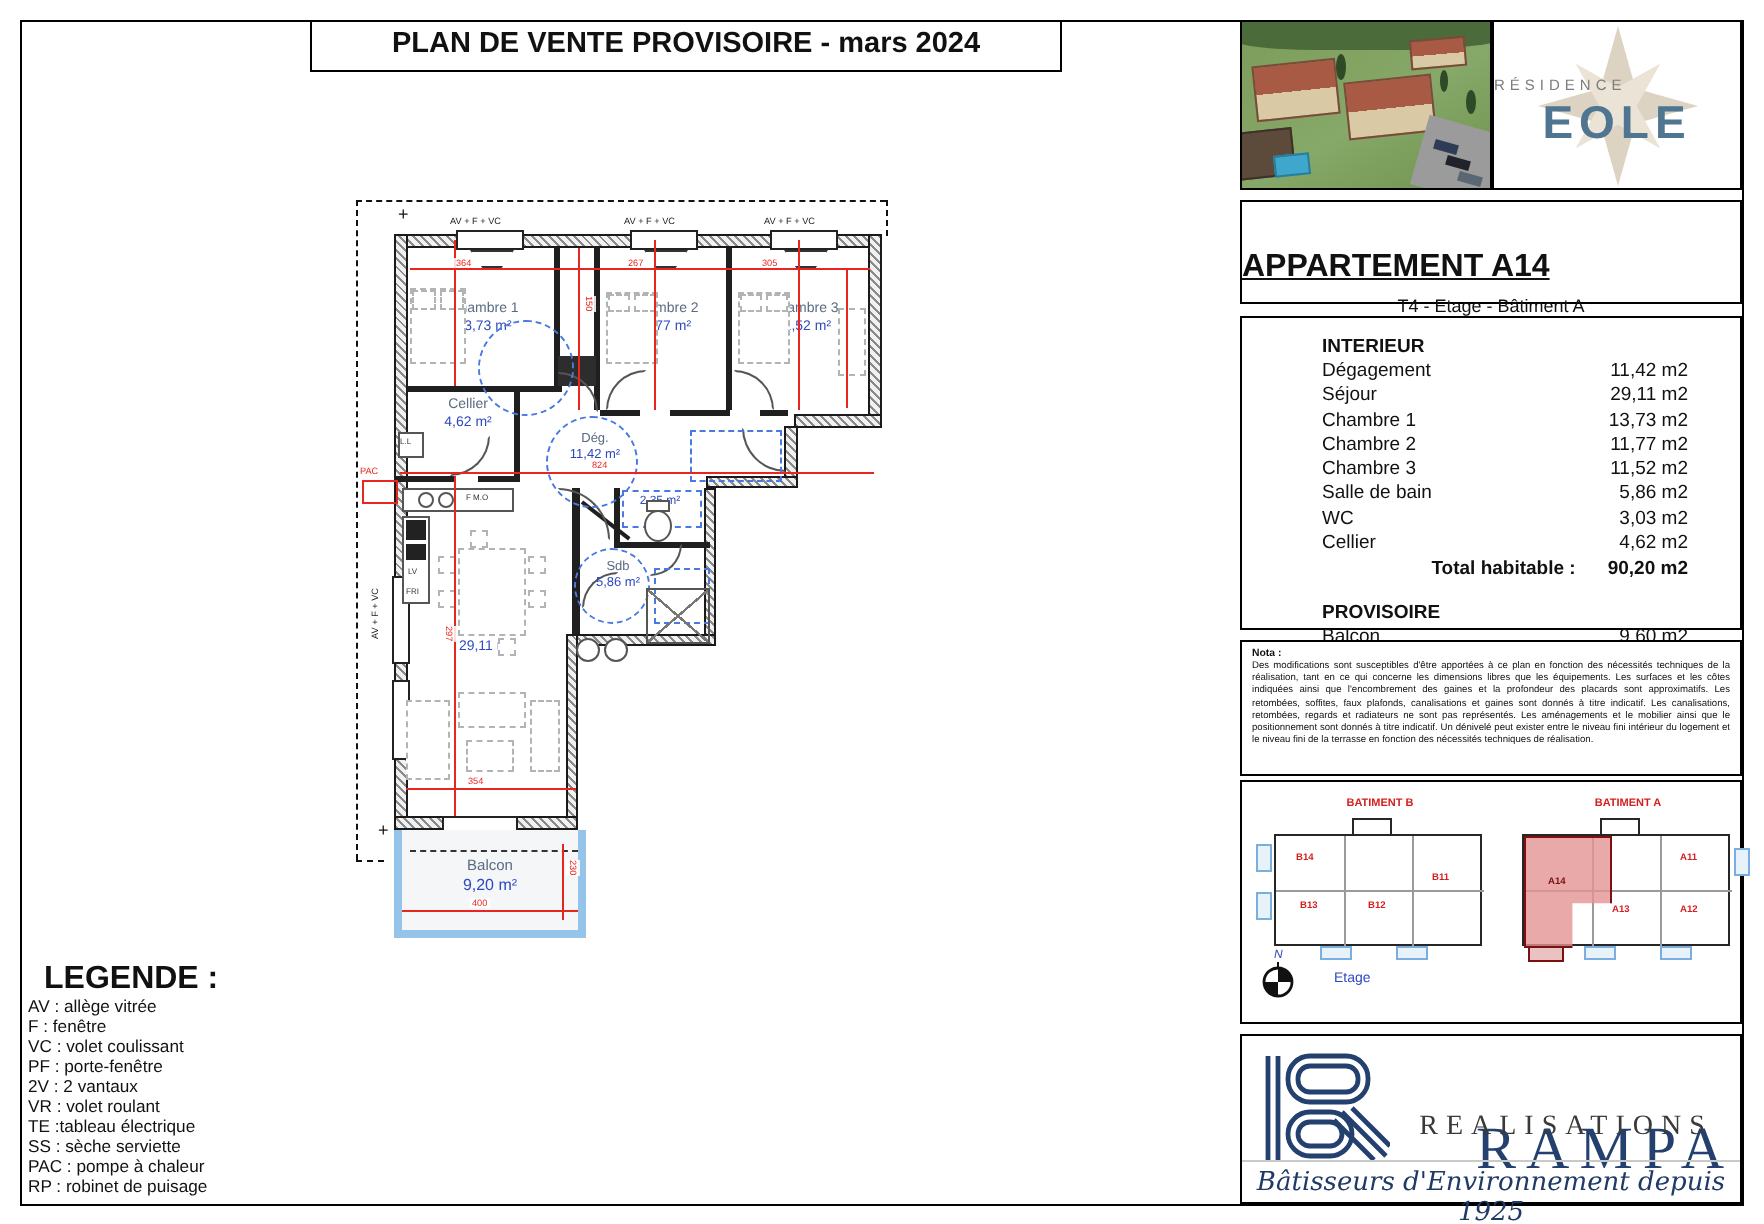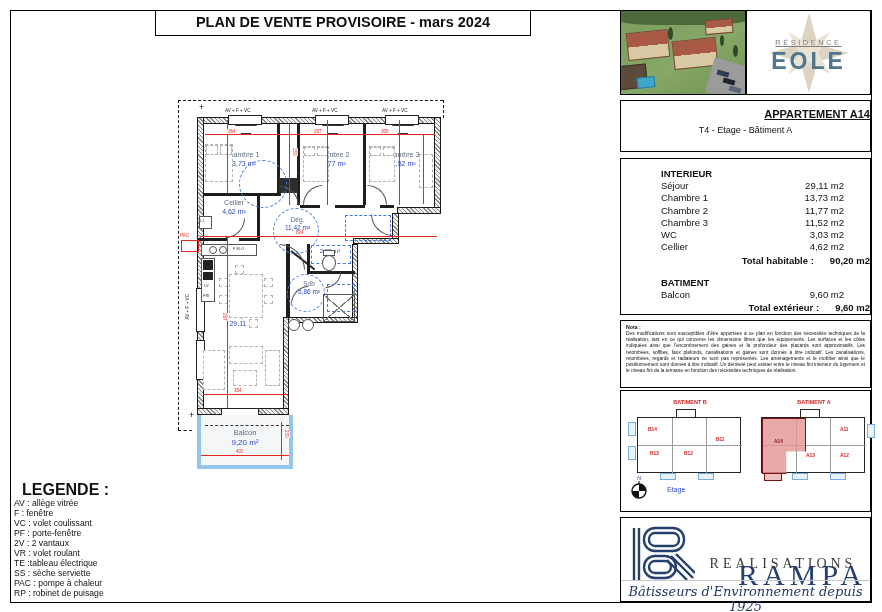--- a/index.html
+++ b/index.html
@@ -28,36 +28,36 @@
   .arc{position:absolute;border:1px solid #555;border-color:#555 transparent transparent #555;
        border-radius:100% 0 0 0;box-sizing:border-box;}
   .dashl{position:absolute;}
   .balcony{position:absolute;background:#f4f6f8;border:4px solid #96c4e8;border-top:none;box-sizing:border-box;}
   .tiny{position:absolute;font-size:4px;color:#333;line-height:1;white-space:nowrap;}
   .redtiny{position:absolute;font-size:4.6px;color:#e8261f;line-height:1;white-space:nowrap;}
   .xbox{position:absolute;border:1px solid #555;background:
         linear-gradient(to top right,#0000 48.5%,#777 48.5% 51.5%,#0000 51.5%),
         linear-gradient(to bottom right,#0000 48.5%,#777 48.5% 51.5%,#0000 51.5%);}
   
-  .aptTitle{font-weight:bold;font-size:11px;text-decoration:underline;text-align:right;margin-top:7px;}
+  .aptTitle{font-weight:bold;font-size:16px;text-decoration:underline;text-align:left;margin-top:24px;}
   .aptLine{font-size:9px;text-align:center;line-height:1.35;}
   .arow{display:flex;justify-content:space-between;padding:0 26px 0 40px;font-size:9.5px;line-height:12.3px;}
   .asec{font-weight:bold;font-size:9.5px;padding-left:40px;line-height:13px;}
-  .atotal{display:flex;justify-content:flex-end;gap:16px;font-weight:bold;font-size:9.5px;line-height:13px;}
+  .atotal{display:flex;justify-content:flex-end;gap:16px;padding-right:26px;font-weight:bold;font-size:9.5px;line-height:13px;}
   .notaT{font-weight:bold;font-size:5.2px;padding:3px 5px 0 5px;}
   .notaB{font-size:4.8px;line-height:1.3;text-align:justify;padding:1px 5px;color:#111;}
   .kbld{position:absolute;border:1.6px solid #262626;background:#fff;box-sizing:border-box;}
   .kline{position:absolute;background:#9a9a9a;}
   .kbalc{position:absolute;border:1px solid #79aede;background:#e8f2fb;box-sizing:border-box;}
   .kunit{position:absolute;font-size:4.8px;color:#d42020;font-weight:bold;line-height:1;}
   .kbldlbl{position:absolute;font-size:5.5px;color:#d42020;font-weight:bold;text-align:center;width:90px;}
   
   .star{position:absolute;background:#ddd3c2;clip-path:polygon(50% 0,61% 39%,100% 50%,61% 61%,50% 100%,39% 61%,0 50%,39% 39%);}
   .star2{position:absolute;background:#eae3d6;clip-path:polygon(50% 0,61% 39%,100% 50%,61% 61%,50% 100%,39% 61%,0 50%,39% 39%);transform:rotate(45deg);}
-  .eoleRes{position:absolute;width:100%;text-align:center;top:27px;font-size:7.5px;letter-spacing:2.5px;color:#7d7d7d;text-decoration:underline;}
+  .eoleRes{position:absolute;width:100%;text-align:left;top:27px;font-size:7.5px;letter-spacing:2.5px;color:#7d7d7d;}
   .eoleName{position:absolute;width:100%;text-align:center;top:37px;font-size:23px;font-weight:bold;color:#4f7591;letter-spacing:3px;font-family:"Liberation Sans",sans-serif;}
   .rampaName{position:absolute;left:78px;top:4px;width:168px;text-align:right;font-family:"Liberation Serif",serif;
              font-size:30px;color:#24406e;letter-spacing:5px;margin-top:36px;}
   .rampaSub{position:absolute;left:78px;top:38px;width:168px;text-align:center;font-family:"Liberation Serif",serif;
             font-size:14px;color:#3a3a3a;letter-spacing:4px;}
   .rampaTag{position:absolute;left:0;top:62px;width:100%;text-align:center;font-family:"DejaVu Serif",serif;
             font-style:italic;font-size:13px;color:#203a66;border-top:1px solid #c9c9c9;padding-top:3px;}
   
   .legT{position:absolute;left:22px;top:481px;font-weight:bold;font-size:16px;}
   .legI{position:absolute;left:14px;font-size:8.6px;line-height:1;}
@@ -101,49 +101,57 @@
 
   <div class="box" style="left:620px;top:100px;width:251px;height:52px;">
     <div class="aptTitle">APPARTEMENT A14</div>
     <div class="aptLine" style="margin-top:4px;">T4 - Etage - Bâtiment A</div>
   </div>
 
   <div class="box" style="left:620px;top:158px;width:251px;height:157px;">
     <div style="height:8px;"></div>
     <div class="asec">INTERIEUR</div>
     <div class="arow">
+        <span>Dégagement</span>
+        <span>11,42 m2</span>
+      </div>
+    <div class="arow">
         <span>Séjour</span>
         <span>29,11 m2</span>
       </div>
     <div class="arow">
         <span>Chambre 1</span>
         <span>13,73 m2</span>
       </div>
     <div class="arow">
         <span>Chambre 2</span>
         <span>11,77 m2</span>
       </div>
     <div class="arow">
         <span>Chambre 3</span>
         <span>11,52 m2</span>
+      </div>
+    <div class="arow">
+        <span>Salle de bain</span>
+        <span>5,86 m2</span>
       </div>
     <div class="arow">
         <span>WC</span>
         <span>3,03 m2</span>
       </div>
     <div class="arow">
         <span>Cellier</span>
         <span>4,62 m2</span>
       </div>
     <div class="atotal">
         <span>Total habitable :</span>
         <span>90,20 m2</span>
       </div>
     <div style="height:9px;"></div>
-    <div class="asec">BATIMENT</div>
+    <div class="asec">PROVISOIRE</div>
     <div class="arow">
         <span>Balcon</span>
         <span>9,60 m2</span>
       </div>
     <div class="atotal">
         <span>Total extérieur :</span>
         <span>9,60 m2</span>
       </div>
   </div>
 

